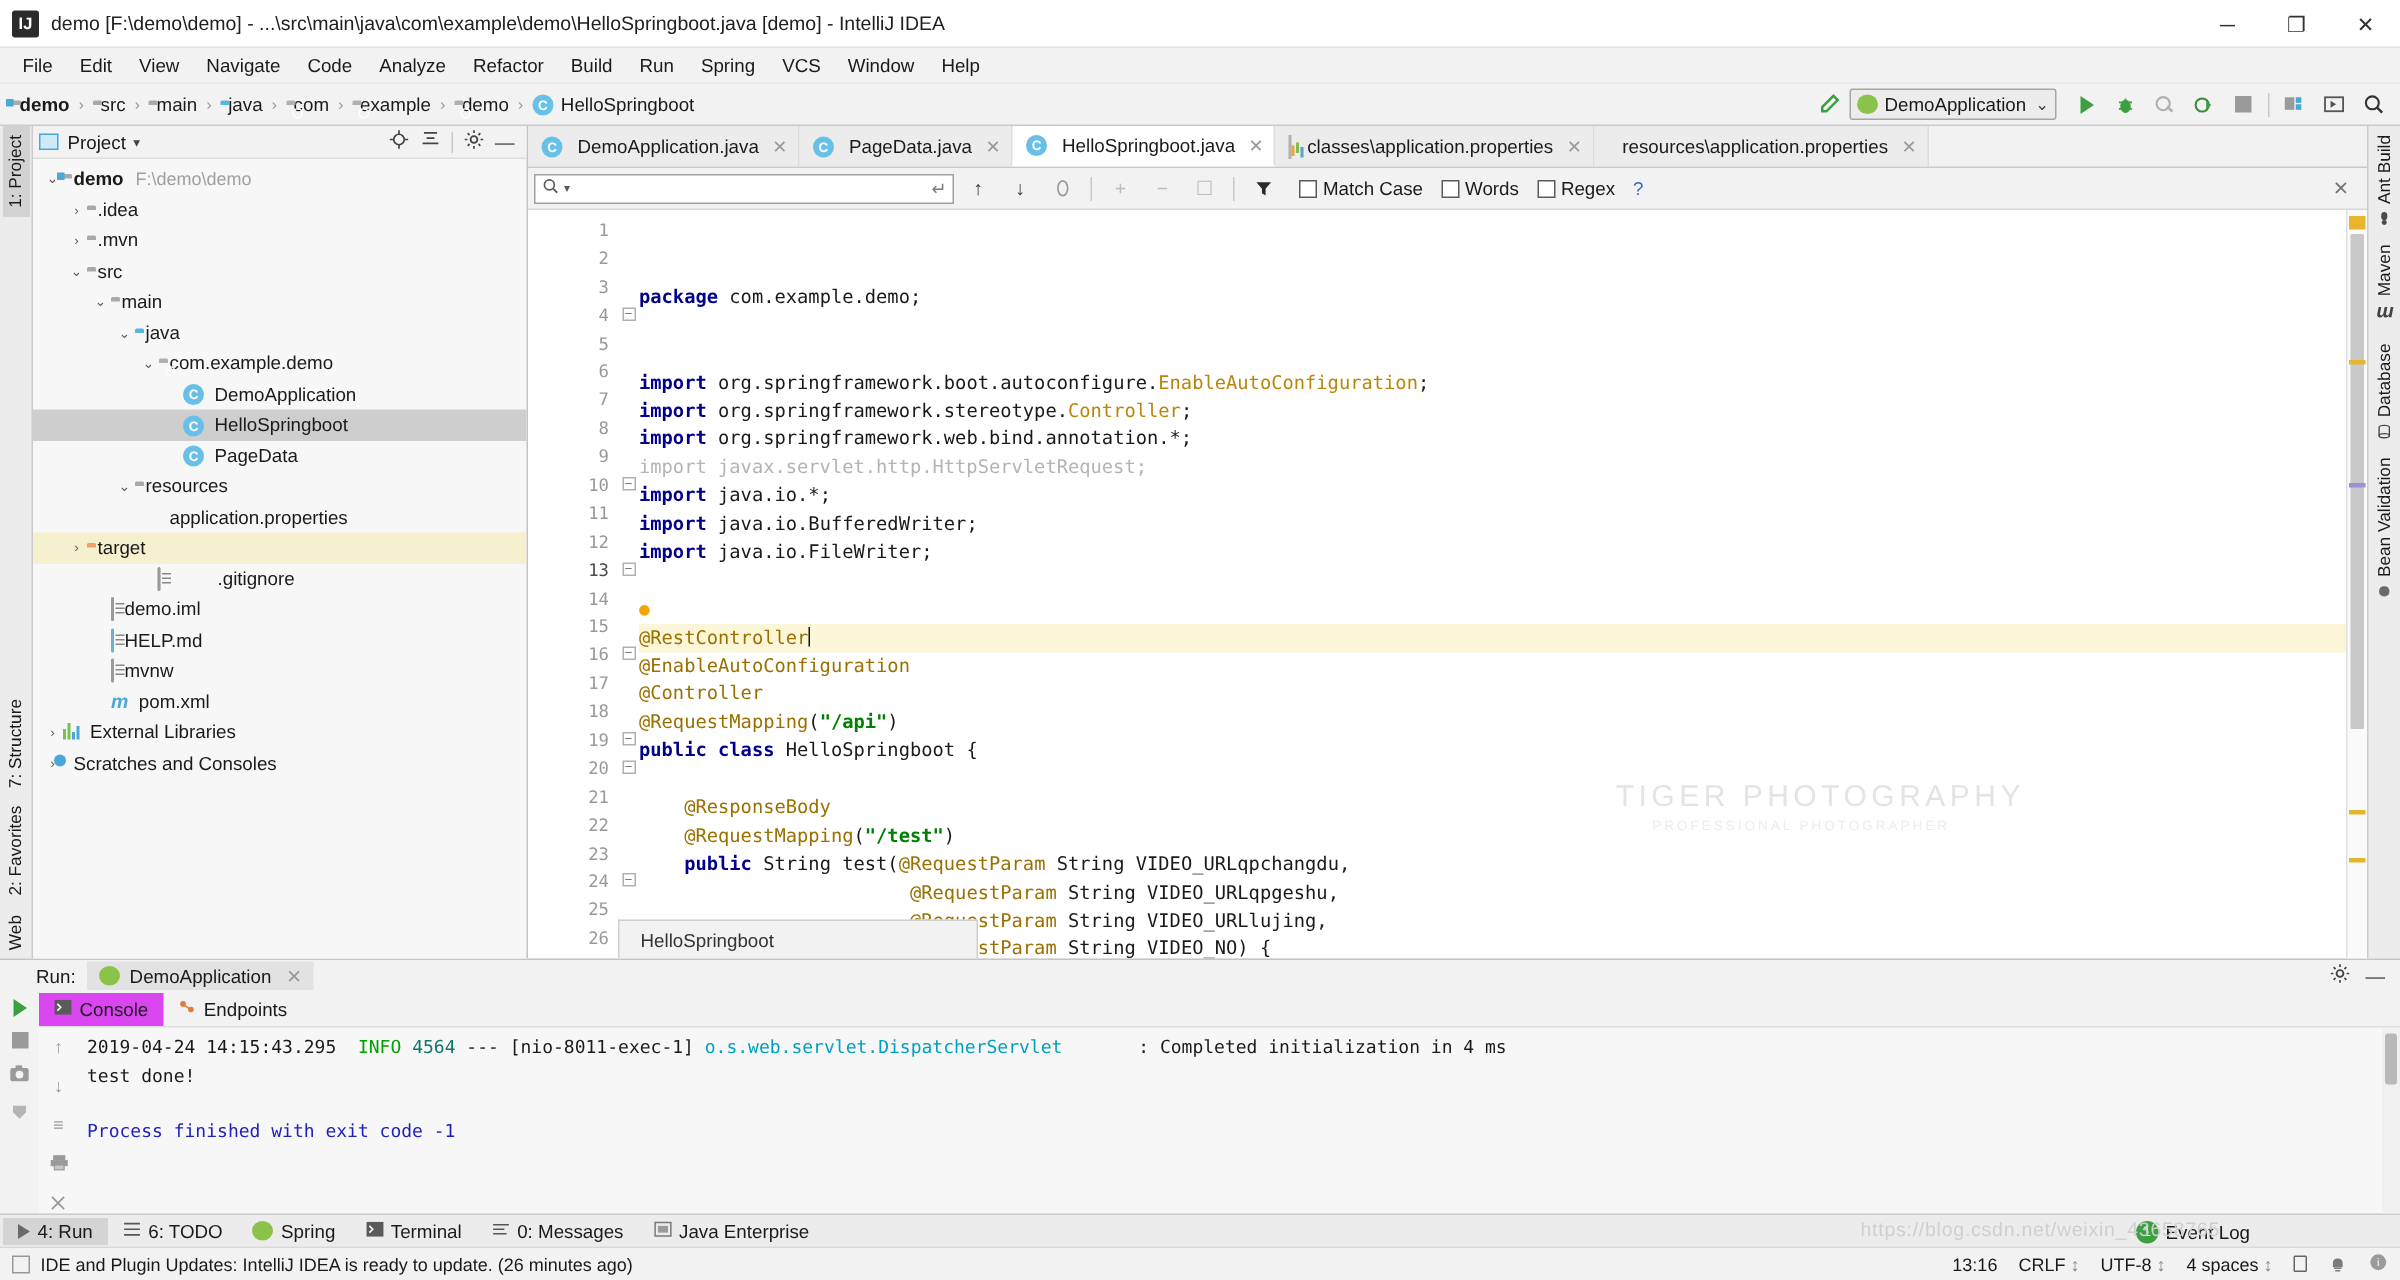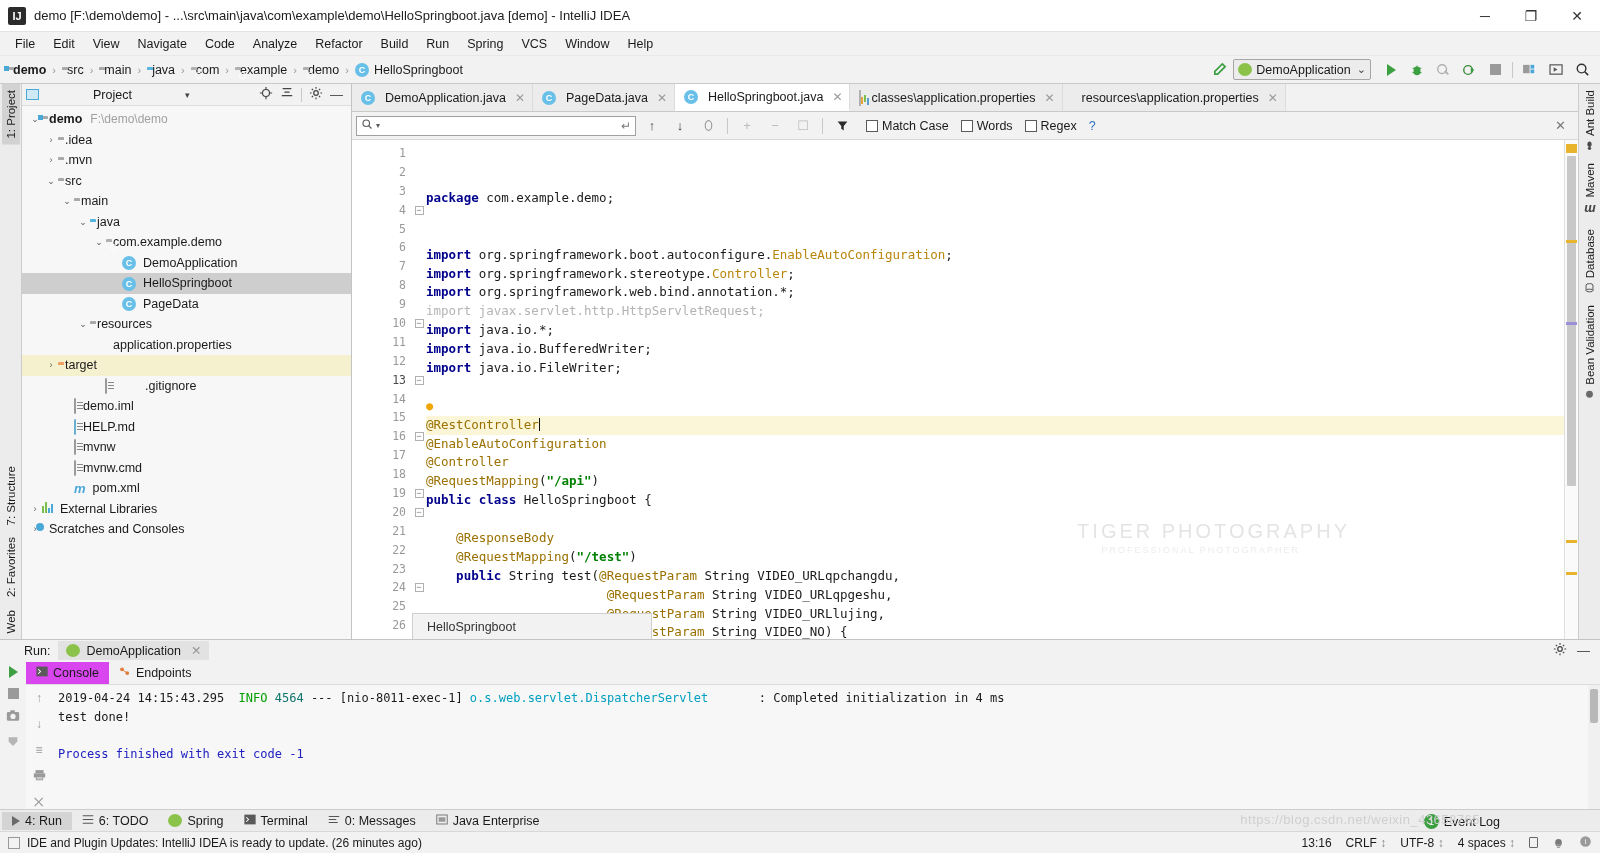--- a/index.html
+++ b/index.html
@@ -67,21 +67,21 @@
                display:flex; flex-direction:column; align-items:center; flex:0 0 22px;}
   .vtab { writing-mode:vertical-rl; transform:rotate(180deg); font-size:11.5px;
           padding:6px 3px; white-space:nowrap; display:flex; align-items:center; gap:4px;}
   .vtab.sel { background:#d2d2d2; }
   .strip-spacer{flex:1 1 auto;}
 
   
   .projpanel { width:330px; background:#f7f7f7; display:flex; flex-direction:column;
                border-right:1px solid #c4c4c4; flex:0 0 330px; position:relative;}
   .proj-header { height:22px; display:flex; align-items:center; padding:0 4px;
-                 font-size:12.5px; border-bottom:1px solid #ddd; background:#f2f2f2;gap:48px;}
+                 font-size:12.5px; border-bottom:1px solid #ddd; background:#f2f2f2;}
   .proj-header .chev { margin-left:5px; font-size:9px; color:#444;}
   .proj-hdr-right{ margin-left:auto; display:flex; align-items:center; gap:7px; padding-right:4px;}
   .proj-tree { flex:1 1 auto; overflow:hidden; padding-top:3px; font-size:12.5px;}
   .trow { height:20.5px; display:flex; align-items:center; white-space:nowrap; }
   .trow.sel { background:#cecece; }
   .trow.hl { background:#f5f0cd; }
   .tarrow { width:14px; text-align:center; color:#5a5a5a; font-size:9px; flex:0 0 14px;}
   .tlabel { margin-left:2px; }
   .tpath { color:#a0a0a0; margin-left:8px; font-size:12px;}
   .bold { font-weight:bold; }
@@ -455,25 +455,20 @@
           </div>
           <div class="trow" style="padding-left: 38px;">
             <span class="tarrow"></span>
             <span class="ic"><span class="file-ic md"></span></span>
             <span class="tlabel">HELP.md</span>
           </div>
           <div class="trow" style="padding-left: 38px;">
             <span class="tarrow"></span>
             <span class="ic"><span class="file-ic"></span></span>
             <span class="tlabel">mvnw</span>
-          </div>
-          <div class="trow" style="padding-left: 38px;">
-            <span class="tarrow"></span>
-            <span class="ic"><span class="file-ic"></span></span>
-            <span class="tlabel">mvnw.cmd</span>
           </div>
           <div class="trow" style="padding-left: 38px;">
             <span class="tarrow"></span>
             <span class="ic"><span class="m-ic">m</span></span>
             <span class="tlabel">pom.xml</span>
           </div>
           <div class="trow" style="padding-left: 6px;">
             <span class="tarrow">›</span>
             <span class="ic"><span class="lib-ic">
                 <i style="height:7px"></i>

